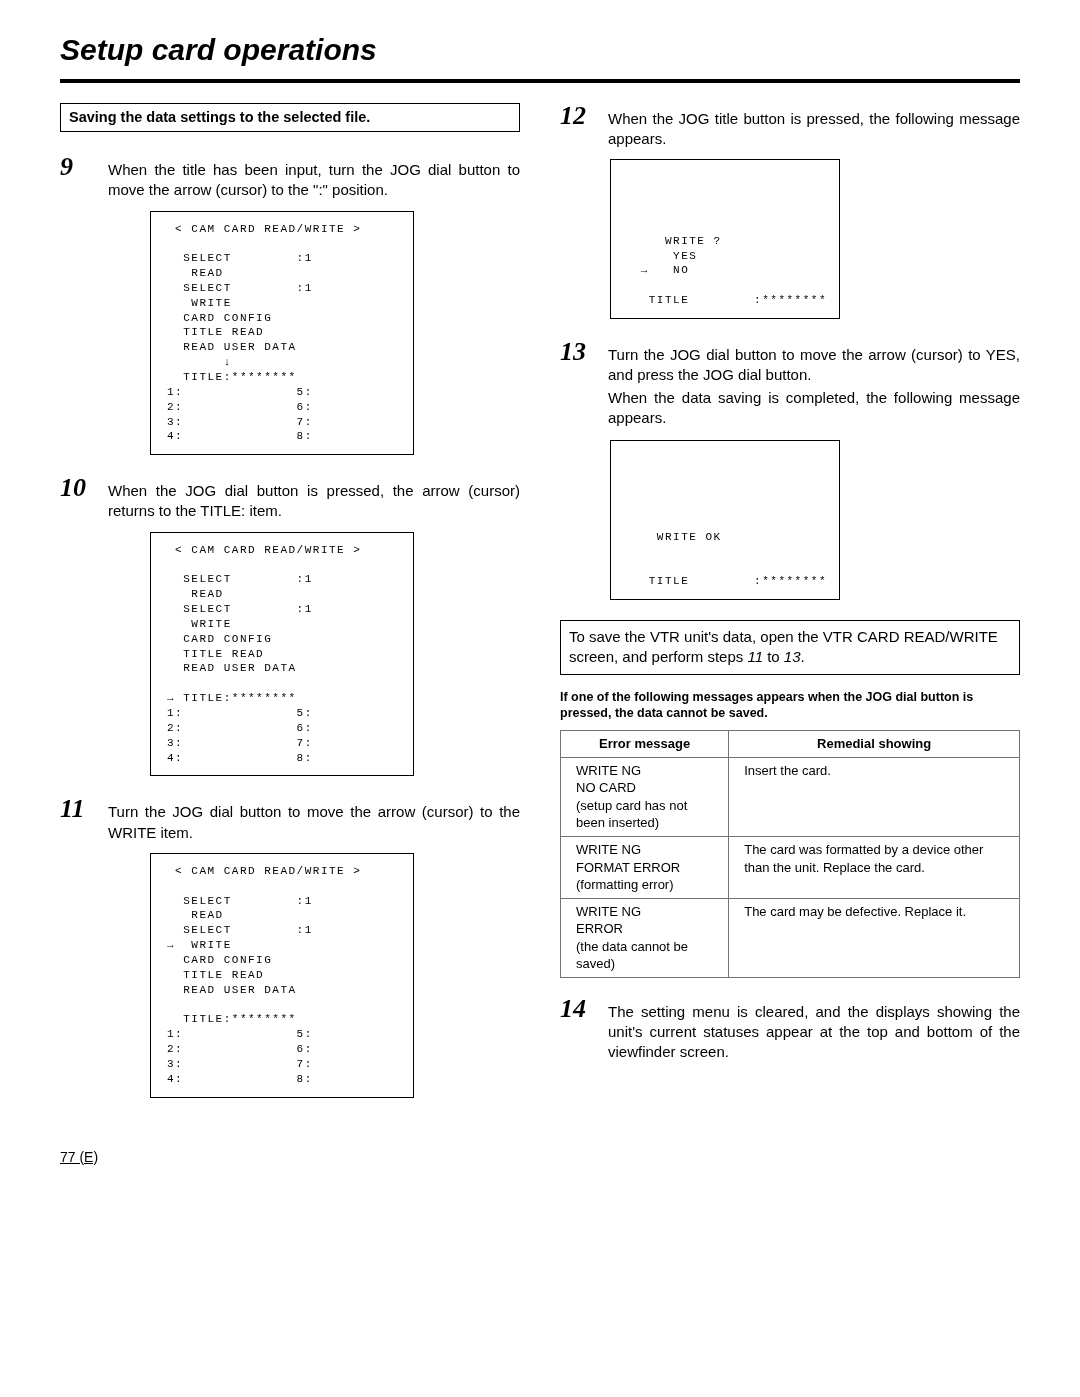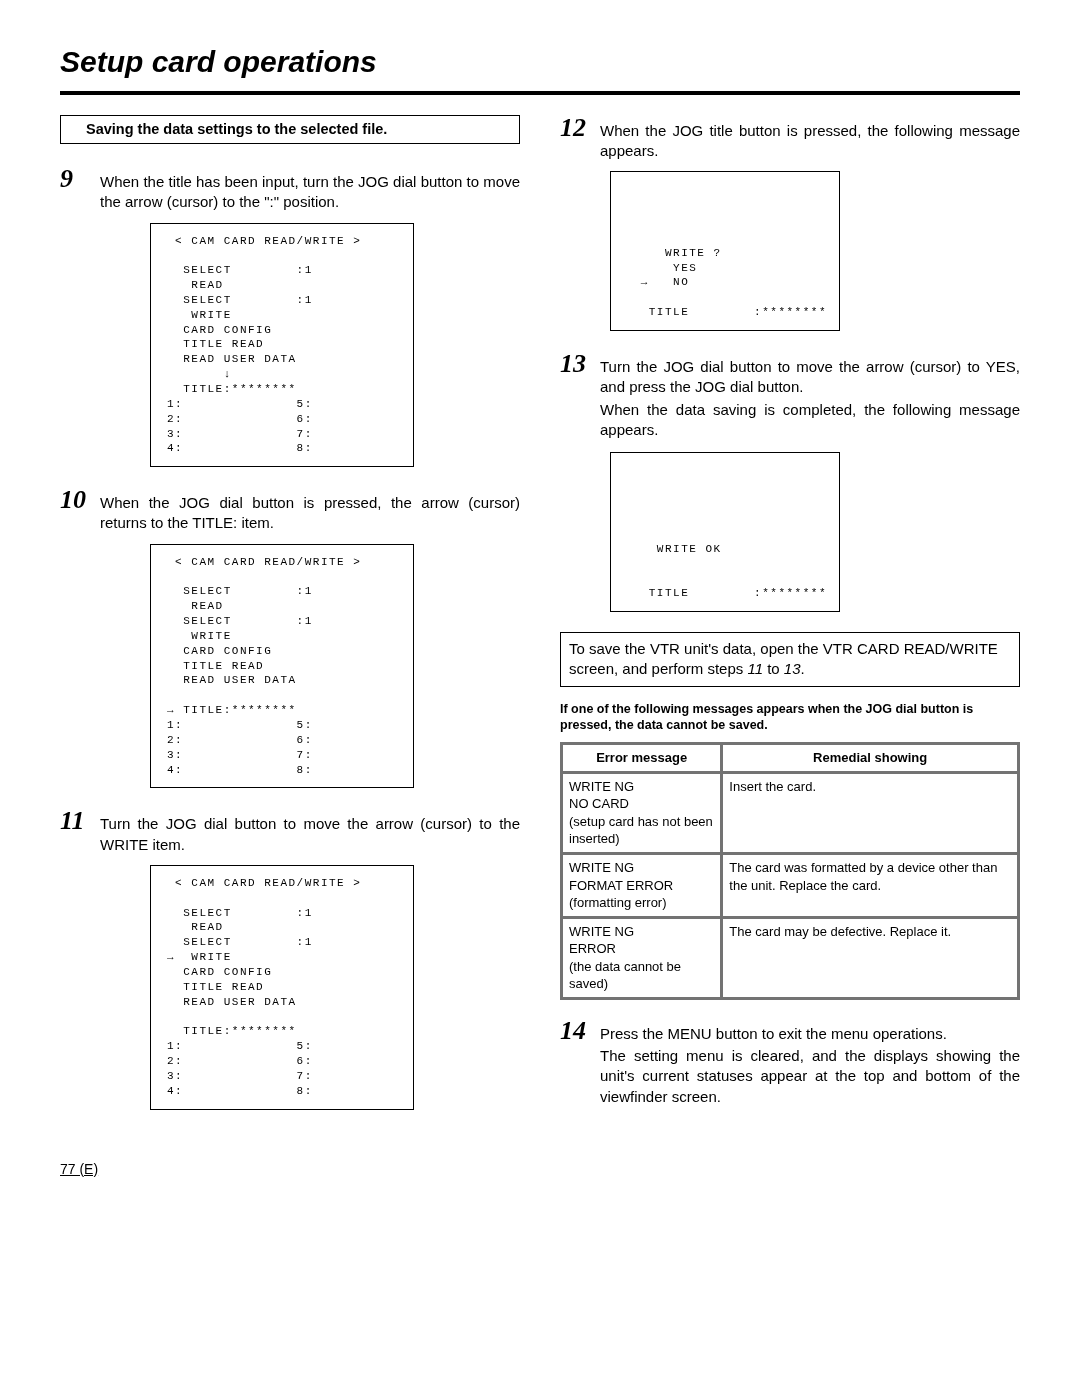--- a/index.html
+++ b/index.html
@@ -6,21 +6,21 @@
     font-family: Arial, Helvetica, sans-serif;
     margin: 0;
     padding: 0;
     background: #fff;
     color: #000;
     font-size: 15px;
     line-height: 1.35;
   }
   .page {
     width: 1080px;
-    margin: 12px auto;
+    margin: 0 auto;
     padding: 30px 60px 40px 60px;
     box-sizing: border-box;
   }
   .title-wrap {
     border-bottom: 4px solid #000;
     padding-bottom: 8px;
     margin-bottom: 20px;
   }
   .title-wrap h1 {
     font-size: 30px;
@@ -31,29 +31,30 @@
   .cols {
     display: flex;
     gap: 40px;
   }
   .col {
     flex: 1;
     min-width: 0;
   }
   .sub-box {
     border: 1.5px solid #000;
-    padding: 4px 25px;
+    padding: 4px 8px;
     font-weight: bold;
     margin-bottom: 22px;
     font-size: 14.5px;
   }
   .step {
     display: flex;
     align-items: flex-start;
     margin-bottom: 8px;
+    gap: 8px;
   }
   .step-num {
     font-family: Georgia, 'Times New Roman', serif;
     font-style: italic;
     font-weight: bold;
     font-size: 26px;
     line-height: 1;
     width: 40px;
     flex-shrink: 0;
   }
@@ -101,22 +102,22 @@
     font-weight: bold;
     font-size: 12.5px;
     margin: 0 0 8px 0;
   }
   table.err {
     border-collapse: collapse;
     width: 100%;
     font-size: 13px;
   }
   table.err th, table.err td {
-    border: 3px solid #737373;
-    padding: 4px 6px;
+    border: 1px solid #737373;
+    padding: 4px 15px;
     vertical-align: top;
     text-align: left;
   }
   table.err th {
     font-weight: bold;
     text-align: center;
   }
   .footer {
     text-align: left;
     margin-top: 30px;
@@ -256,21 +257,20 @@
           <td>The card may be defective. Replace it.</td>
         </tr>
       </tbody>
         </table>
 
       <div style="height:18px"></div>
 
       <div class="step">
         <div class="step-num">14</div>
         <div class="step-text">
-          <p>Press the MENU button to exit the menu operations.</p>
           <p>The setting menu is cleared, and the displays showing the unit's current statuses appear at the top and bottom of the viewfinder screen.</p>
         </div>
       </div>
 
     </div>
   </div>
 
   <div class="footer">77 (E)</div>
 </div>
 

